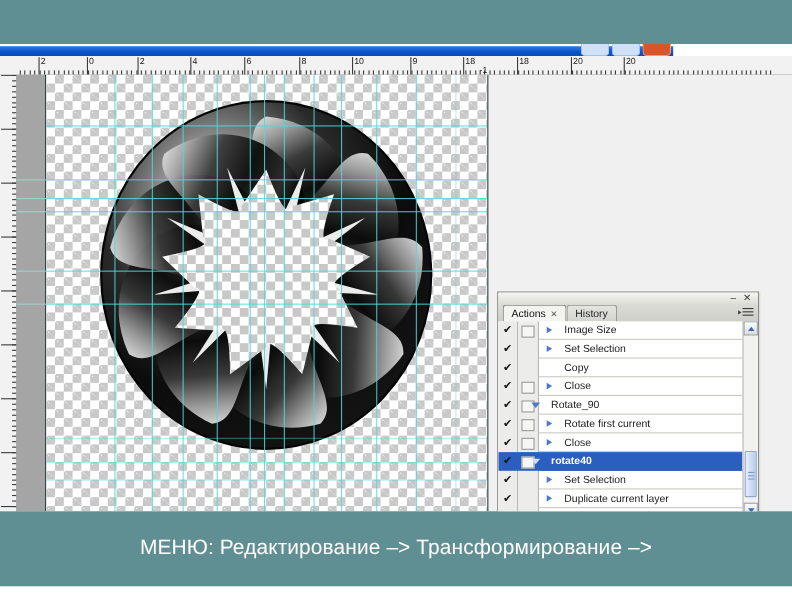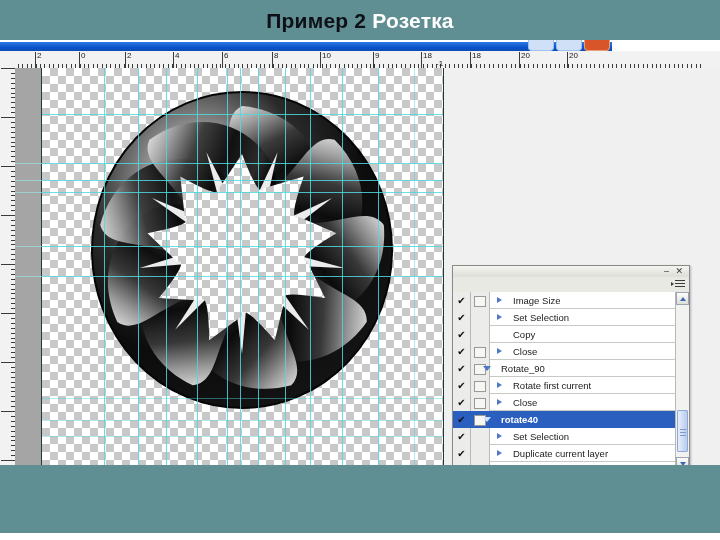--- a/index.html
+++ b/index.html
@@ -213,25 +213,20 @@
   }
   .cap-line{font-size:19px;line-height:26px;white-space:nowrap;letter-spacing:.1px;}
   .cap-gap{display:inline-block;width:42px;}
   .bottom-strip{position:absolute;left:0;top:533px;width:720px;height:7px;background:#ffffff;}
 </style>
 </head>
 <body>
 
 <div id="root">
 
-  <div class="title-band">
-    <div class="title-text">
-      <span class="title-dark">Пример 2</span><span>&nbsp;</span><span class="title-light">Розетка</span>
-    </div>
-  </div>
 
   <div class="ps-window">
 
     <div class="titlebar"></div>
     <div class="win-btns">
       <div class="win-btn"></div>
       <div class="win-btn"></div>
       <div class="win-btn close"></div>
     </div>
 
@@ -658,20 +653,28 @@
       <div class="guide-left-strip" style="top:124px"></div>
       <div class="guide-left-strip" style="top:178px"></div>
       <div class="guide-left-strip" style="top:208px"></div>
     </div>
 
     <div class="palette">
       <div class="pal-topbar"></div>
       <div class="pal-min">–</div>
       <div class="pal-close">✕</div>
 
+      <div class="pal-tabs">
+        <div class="pal-tab active" style="left:4px">
+          <span>Actions</span><span class="tab-x">✕</span>
+        </div>
+        <div class="pal-tab" style="left:62px">
+          <span>History</span>
+        </div>
+      </div>
       <div class="pal-menu">
         <span class="tri"></span>
         <span class="ln" style="top:2px"></span>
         <span class="ln" style="top:5px"></span>
         <span class="ln" style="top:8px"></span>
       </div>
 
       <div class="pal-body">
         <div class="col-check"></div>
         <div class="col-dlg"></div>
@@ -756,16 +759,17 @@
           <div class="sc-btn dn">
               <span class="sc-chev"></span>
             </div>
         </div>
       </div>
 
     </div>
   </div>
 
   <div class="caption-band">
+    <div class="cap-line">МЕНЮ: Редактирование –&gt; Трансформирование  –&gt;</div>
   </div>
 
   <div class="bottom-strip"></div>
 </div>
 
 </body></html>

